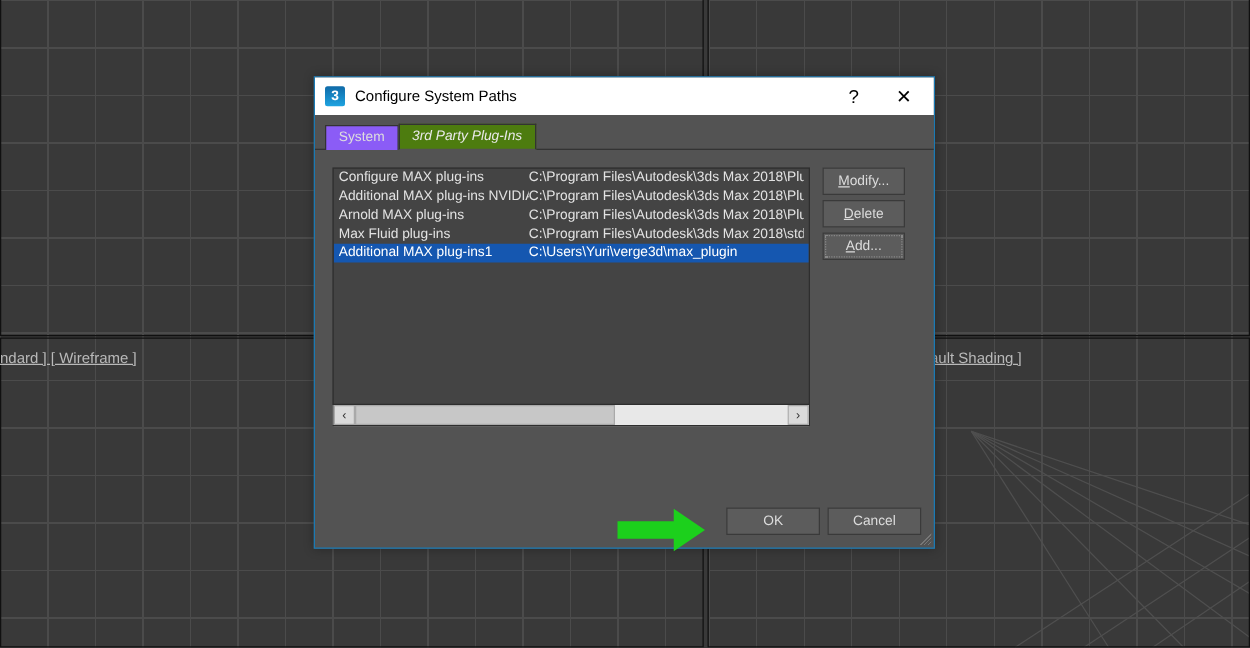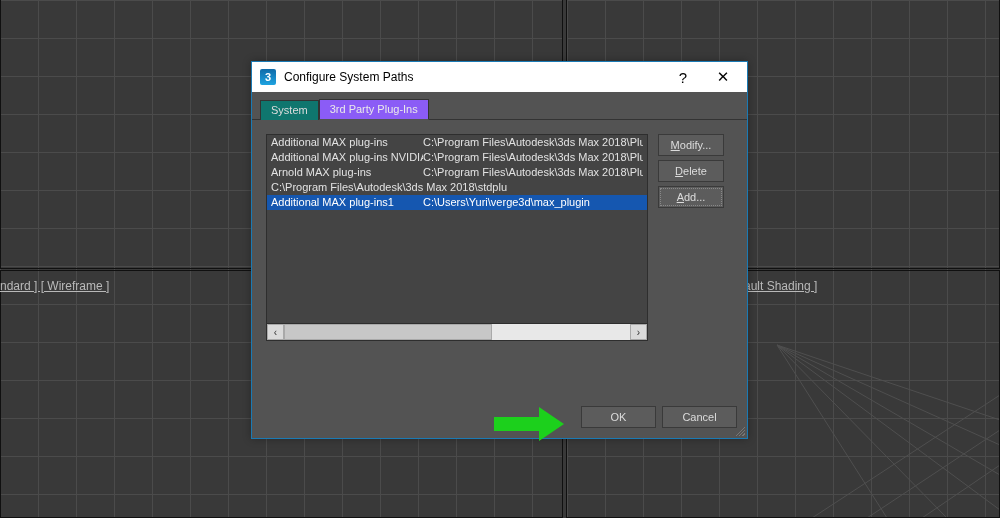--- a/index.html
+++ b/index.html
@@ -93,29 +93,30 @@
       gap: 0;
       background: #535353;
       align-items: flex-end;
     }
     .tab {
       padding: 3px 10px 4px 10px;
       font-size: 11px;
       color: #ddd;
       border: 1px solid #333;
       border-bottom: none;
-      background: #0f766e;
+      background: #8b5cf6;
       position: relative;
       top: 1px;
     }
     .tab.active {
-      background: #8b5cf6;
+      background: #4d7c0f;
       z-index: 2;
       color: #eaeaea;
       border-bottom: 1px solid #535353;
+      font-style: italic;
     }
     .tab-panel {
       flex: 1;
       border-top: 1px solid #333;
       padding: 14px 10px 10px 14px;
       display: flex;
       gap: 10px;
     }
     .list-container {
       width: 382px;
@@ -286,32 +287,33 @@
 
   <div class="tabs">
     <div class="tab">System</div>
     <div class="tab active">3rd Party Plug-Ins</div>
   </div>
 
   <div class="tab-panel">
     <div class="list-container">
       <div class="list" id="plugin-list">
           <div class="list-row">
-            <div class="col-name">Additional MAX plug-ins</div>
+            <div class="col-name">Configure MAX plug-ins</div>
             <div class="col-path">C:\Program Files\Autodesk\3ds Max 2018\PlugI</div>
           </div>
           <div class="list-row">
             <div class="col-name">Additional MAX plug-ins NVIDIA</div>
             <div class="col-path">C:\Program Files\Autodesk\3ds Max 2018\Plu</div>
           </div>
           <div class="list-row">
             <div class="col-name">Arnold MAX plug-ins</div>
             <div class="col-path">C:\Program Files\Autodesk\3ds Max 2018\PlugI</div>
           </div>
           <div class="list-row">
+            <div class="col-name">Max Fluid plug-ins</div>
             <div class="col-path">C:\Program Files\Autodesk\3ds Max 2018\stdplu</div>
           </div>
           <div class="list-row selected">
             <div class="col-name">Additional MAX plug-ins1</div>
             <div class="col-path">C:\Users\Yuri\verge3d\max_plugin</div>
           </div>
         </div>
       <div class="hscroll">
         <div class="arrow">‹</div>
         <div class="track">

